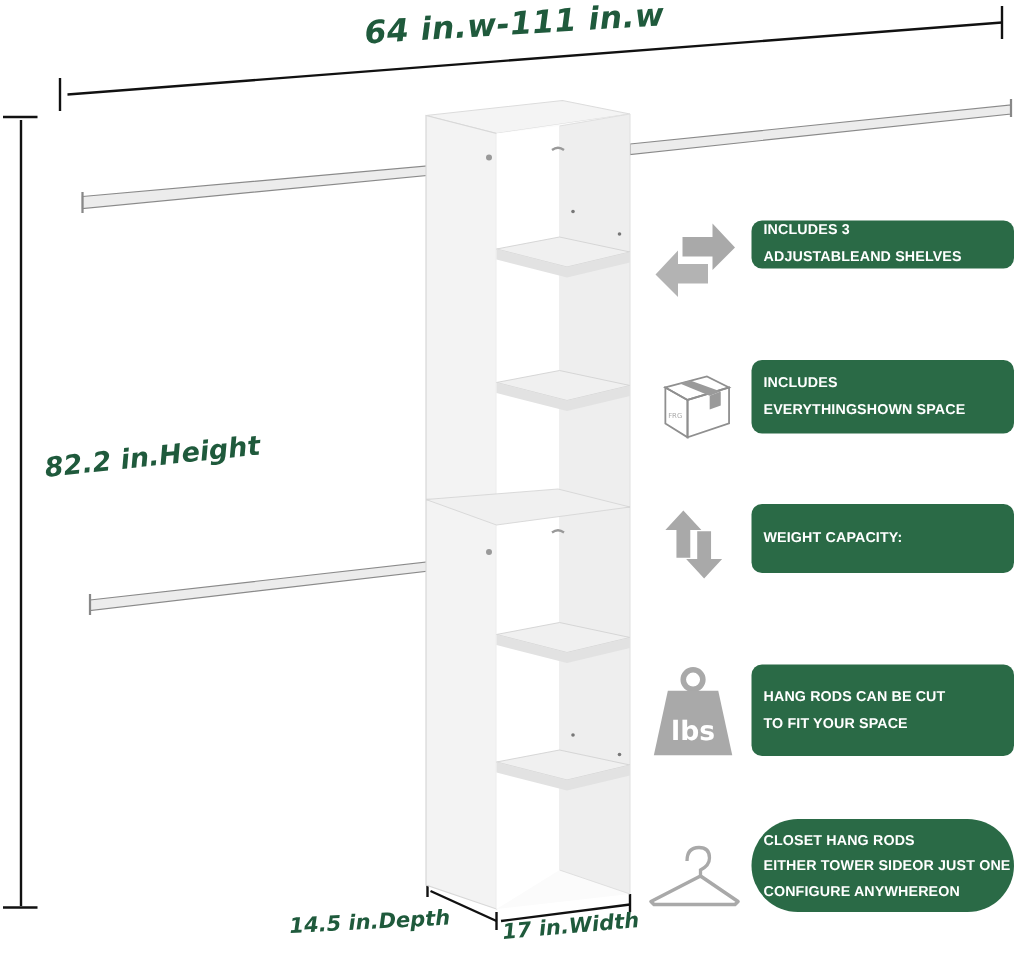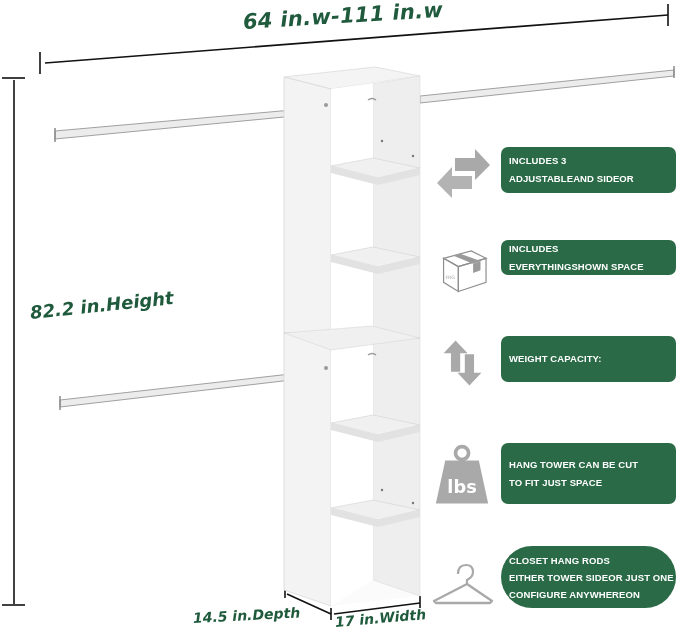--- a/index.html
+++ b/index.html
@@ -61,22 +61,22 @@
       font-size: 9.5px;
       line-height: 18px;
       box-sizing: border-box;
       padding: 0 8px;
       display: flex;
       flex-direction: column;
       justify-content: center;
       letter-spacing: 0.1px;
     }
     .feature-box span { display: block; white-space: nowrap; }
-    .fb-0 { top: 147px; height: 46px; }
-    .fb-1 { top: 240px; height: 35px; }
+    .fb-0 { top: 147px; height: 32px; }
+    .fb-1 { top: 240px; height: 49px; }
     .fb-2 { top: 336px; height: 46px; }
     .fb-3 { top: 443px; height: 61px; }
     .fb-4 { top: 546px; height: 62px; line-height: 17px; border-radius: 31px; }
 
     .feature-icon {
       position: absolute;
       left: 430px;
       width: 65px;
       height: 60px;
     }
@@ -193,31 +193,31 @@
     <text x="32" y="57" text-anchor="middle" font-size="19" font-weight="bold" fill="#ffffff" font-family="DejaVu Sans, sans-serif">lbs</text>
   </svg>
 
   <svg class="feature-icon fi-4" viewBox="0 0 65 60">
     <path d="M28,22 q0,-9 8,-9 q7,0 7,7 q0,5 -6,8 l0,5" fill="none" stroke="#a9a9a9" stroke-width="2.2"></path>
     <polygon points="37,32 62,49 60,51 6,51 4,49" fill="none" stroke="#a9a9a9" stroke-width="2.4" stroke-linejoin="round"></polygon>
   </svg>
 
   <div class="feature-box fb-0">
     <span>INCLUDES 3</span>
-    <span>ADJUSTABLEAND SIDEOR</span>
+    <span>ADJUSTABLEAND SHELVES</span>
   </div>
   <div class="feature-box fb-1">
     <span>INCLUDES</span>
     <span>EVERYTHINGSHOWN SPACE</span>
   </div>
   <div class="feature-box fb-2">
     <span>WEIGHT CAPACITY:</span>
   </div>
   <div class="feature-box fb-3">
-    <span>HANG TOWER CAN BE CUT</span>
-    <span>TO FIT JUST SPACE</span>
+    <span>HANG RODS CAN BE CUT</span>
+    <span>TO FIT YOUR SPACE</span>
   </div>
   <div class="feature-box fb-4">
     <span>CLOSET HANG RODS</span>
     <span>EITHER TOWER SIDEOR JUST ONE</span>
     <span>CONFIGURE ANYWHEREON</span>
   </div>
 </div>
 
 </body></html>

